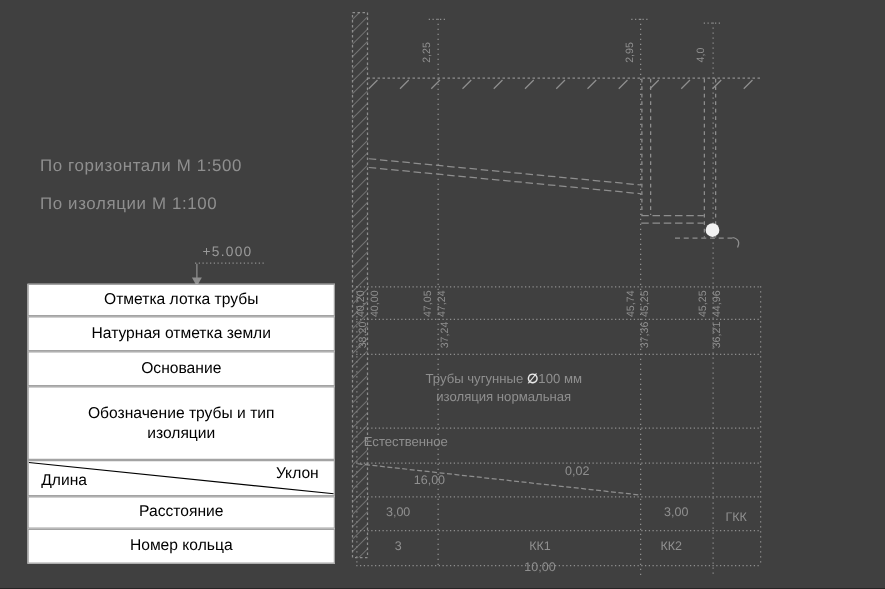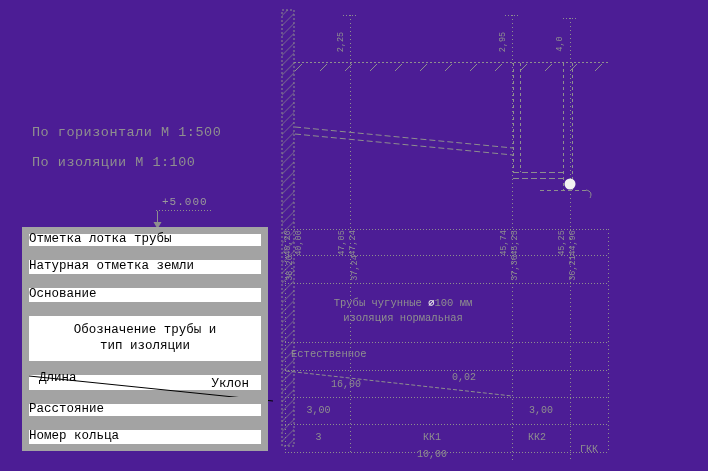--- a/index.html
+++ b/index.html
@@ -1,25 +1,25 @@
 <!DOCTYPE html>
 <html><head>
 <meta charset="utf-8">
 <style>
   html,body{margin:0;padding:0;background:#000;}
-  .canvas{position:relative;width:708px;height:471px;background:#4c1d95;overflow:hidden;
-          font-family:Liberation Mono, monospace;}
+  .canvas{position:relative;width:708px;height:471px;background:#404040;overflow:hidden;
+          font-family:Liberation Sans, sans-serif;}
   .draw{position:absolute;left:0;top:0;pointer-events:none;}
   .gline{stroke:#8e8e8e;stroke-width:1;fill:none;}
   .scales{position:absolute;left:32px;top:118px;color:#8f8f8f;font-size:13.5px;line-height:30px;letter-spacing:.5px;}
   .elev{position:absolute;left:162px;top:196px;color:#9a9a9a;font-size:11px;letter-spacing:1px;}
   
   .ltable{position:absolute;left:22px;top:227px;width:246px;}
-  .trow{box-sizing:border-box;background:#fff;border:7px solid #a3a3a3;color:#000;
-        display:flex;align-items:center;justify-content:flex-start;text-align:center;
+  .trow{box-sizing:border-box;background:#fff;border:1px solid #a3a3a3;color:#000;
+        display:flex;align-items:center;justify-content:center;text-align:center;
         font-size:12.5px;line-height:1.25;position:relative;}
   .h26{height:26px}.h28{height:28px}.h59{height:59px}.h29{height:29px}
   .diag svg{position:absolute;left:0;top:0;}
   .dl-len{position:absolute;left:10px;bottom:3px;font-size:12.5px;}
   .dl-slope{position:absolute;right:12px;top:2px;font-size:12.5px;}
   
   .g{position:absolute;color:#8f8f8f;}
   .rot{position:absolute;width:26px;height:12px;color:#8f8f8f;font-size:8.5px;text-align:center;
        transform:rotate(-90deg);white-space:nowrap;}
   .cellval{position:absolute;color:#8f8f8f;font-size:10px;text-align:center;}
@@ -132,21 +132,21 @@
   <div class="g" style="left:298px;top:379px;font-size:10px;margin-left:33px;">16,00</div>
   <div class="g" style="left:452px;top:372px;font-size:10px;">0,02</div>
 
   <div class="cellval" style="left:285px;top:405px;width:67px;">3,00</div>
   <div class="cellval" style="left:352px;top:405px;width:160px;margin-top:44px;">10,00</div>
   <div class="cellval" style="left:512px;top:405px;width:58px;">3,00</div>
 
   <div class="cellval" style="left:285px;top:432px;width:67px;">3</div>
   <div class="cellval" style="left:352px;top:432px;width:160px;">КК1</div>
   <div class="cellval" style="left:508px;top:432px;width:58px;">КК2</div>
-  <div class="cellval" style="left:570px;top:444px;width:38px;">ГКК</div>
+  <div class="cellval" style="left:570px;top:409px;width:38px;">ГКК</div>
 
   <div class="ltable">
     <div class="trow h26">
       <span>Отметка лотка трубы</span>
     </div>
     <div class="trow h28">
       <span>Натурная отметка земли</span>
     </div>
     <div class="trow h28">
       <span>Основание</span>

